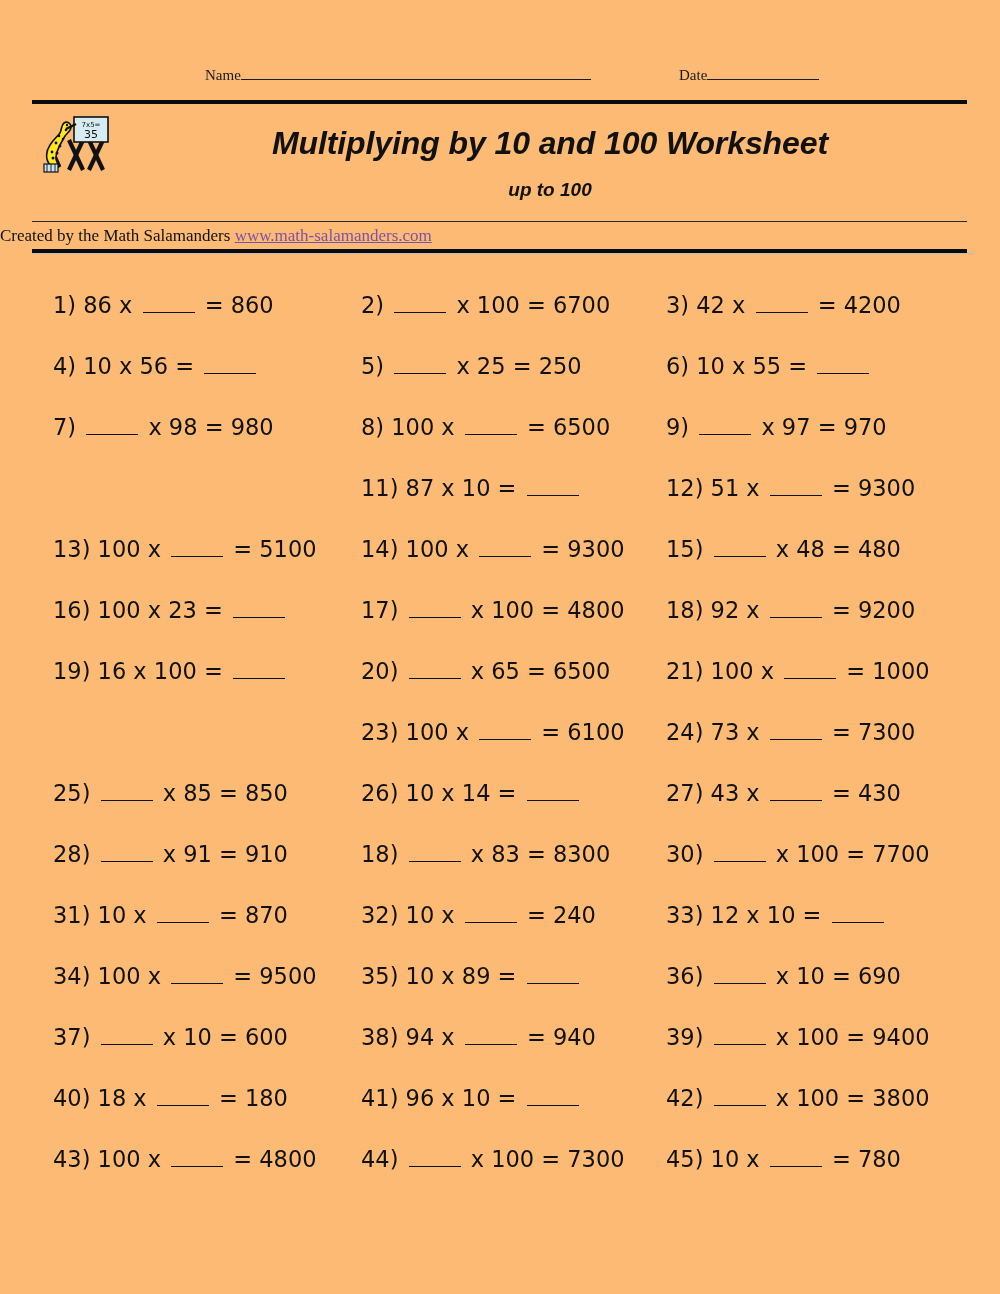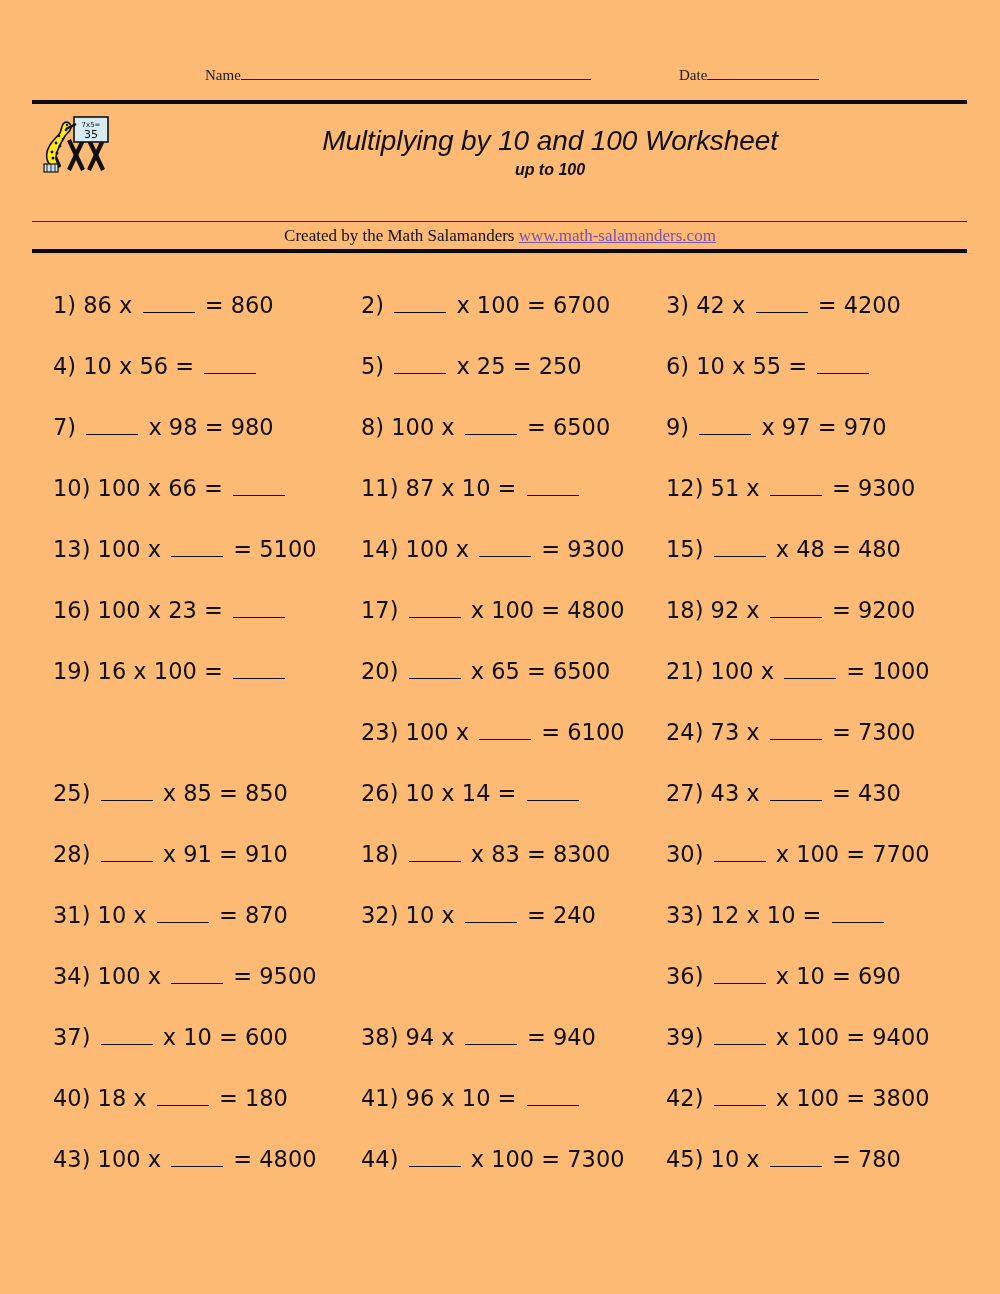--- a/index.html
+++ b/index.html
@@ -90,43 +90,43 @@
   
   .title-block {
     position: absolute;
     left: 130px;
     top: 126px;
     width: 840px;
     text-align: center;
   }
   .title {
     font-family: "Liberation Sans", "DejaVu Sans", sans-serif;
-    font-weight: normal;
+    font-weight: bold;
     font-style: italic;
-    font-size: 28px;
+    font-size: 32px;
     letter-spacing: -0.1px;
     color: #111111;
     line-height: 1.1;
   }
   .subtitle {
-    margin-top: 4px;
+    margin-top: 18px;
     font-family: "Liberation Sans", "DejaVu Sans", sans-serif;
     font-weight: bold;
     font-style: italic;
-    font-size: 16px;
+    font-size: 19px;
     color: #111111;
   }
 
   
   .credit {
     position: absolute;
     left: 0;
     top: 226px;
     width: 1000px;
-    text-align: center;
+    text-align: left;
     font-family: "Liberation Serif", "DejaVu Serif", serif;
     font-size: 17px;
     color: #111111;
   }
   .credit .site {
     color: #7b52a8;
     text-decoration: underline;
     text-decoration-color: #7b52a8;
   }
 
@@ -245,21 +245,20 @@
         <div class="cell c1"><span>4) </span><span>10 x 56 = </span><span class="blank"></span></div>
         <div class="cell c2"><span>5) </span><span class="blank"></span><span> x 25 = 250</span></div>
         <div class="cell c3"><span>6) </span><span>10 x 55 = </span><span class="blank"></span></div>
       </div>
       <div class="prow">
         <div class="cell c1"><span>7) </span><span class="blank"></span><span> x 98 = 980</span></div>
         <div class="cell c2"><span>8) </span><span>100 x </span><span class="blank"></span><span> = 6500</span></div>
         <div class="cell c3"><span>9) </span><span class="blank"></span><span> x 97 = 970</span></div>
       </div>
       <div class="prow">
-        <div class="cell c1"><span>10) </span><span>100 x 66 = </span><span class="blank"></span></div>
         <div class="cell c2"><span>11) </span><span>87 x 10 = </span><span class="blank"></span></div>
         <div class="cell c3"><span>12) </span><span>51 x </span><span class="blank"></span><span> = 9300</span></div>
       </div>
       <div class="prow">
         <div class="cell c1"><span>13) </span><span>100 x </span><span class="blank"></span><span> = 5100</span></div>
         <div class="cell c2"><span>14) </span><span>100 x </span><span class="blank"></span><span> = 9300</span></div>
         <div class="cell c3"><span>15) </span><span class="blank"></span><span> x 48 = 480</span></div>
       </div>
       <div class="prow">
         <div class="cell c1"><span>16) </span><span>100 x 23 = </span><span class="blank"></span></div>
@@ -285,20 +284,21 @@
         <div class="cell c2"><span>18) </span><span class="blank"></span><span> x 83 = 8300</span></div>
         <div class="cell c3"><span>30) </span><span class="blank"></span><span> x 100 = 7700</span></div>
       </div>
       <div class="prow">
         <div class="cell c1"><span>31) </span><span>10 x </span><span class="blank"></span><span> = 870</span></div>
         <div class="cell c2"><span>32) </span><span>10 x </span><span class="blank"></span><span> = 240</span></div>
         <div class="cell c3"><span>33) </span><span>12 x 10 = </span><span class="blank"></span></div>
       </div>
       <div class="prow">
         <div class="cell c1"><span>34) </span><span>100 x </span><span class="blank"></span><span> = 9500</span></div>
+        <div class="cell c2"><span>35) </span><span>10 x 89 = </span><span class="blank"></span></div>
         <div class="cell c3"><span>36) </span><span class="blank"></span><span> x 10 = 690</span></div>
       </div>
       <div class="prow">
         <div class="cell c1"><span>37) </span><span class="blank"></span><span> x 10 = 600</span></div>
         <div class="cell c2"><span>38) </span><span>94 x </span><span class="blank"></span><span> = 940</span></div>
         <div class="cell c3"><span>39) </span><span class="blank"></span><span> x 100 = 9400</span></div>
       </div>
       <div class="prow">
         <div class="cell c1"><span>40) </span><span>18 x </span><span class="blank"></span><span> = 180</span></div>
         <div class="cell c2"><span>41) </span><span>96 x 10 = </span><span class="blank"></span></div>

